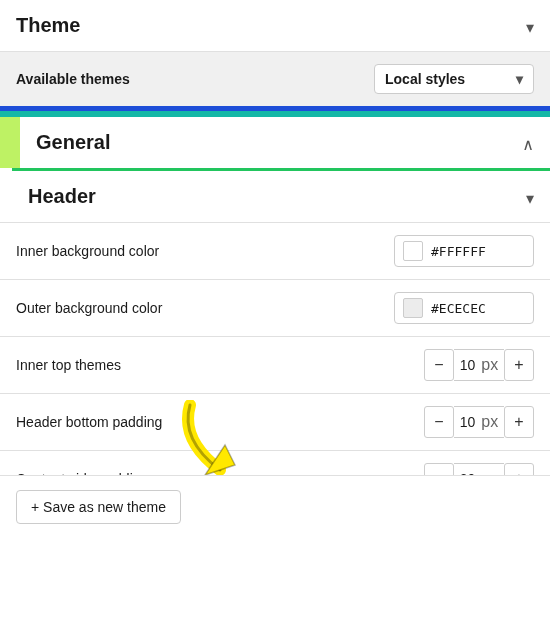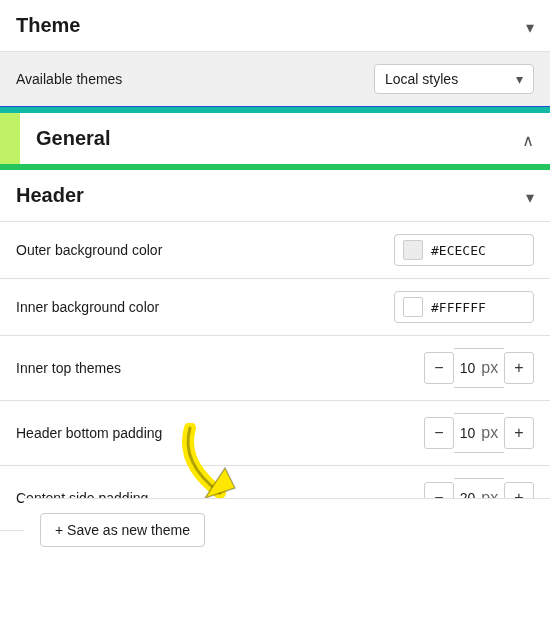--- a/index.html
+++ b/index.html
@@ -46,21 +46,22 @@
     }
 
     
     .themes-row {
       display: flex;
       align-items: center;
       justify-content: space-between;
       padding: 12px 16px;
       background: #f0f0f0;
       border-top: 1px solid #e0e0e0;
-      border-bottom: 1px solid #1d4ed8;
+      border-bottom: 5px solid #1d4ed8;
+      font-weight: bold;
     }
 
     .themes-label {
       font-size: 14px;
       color: #1a1a1a;
     }
 
     .themes-select {
       display: flex;
       align-items: center;
@@ -87,21 +88,22 @@
     
     .general-section {
       background: #bef264;
       border-top: 6px solid #14b8a6;
       padding-left: 20px;
     }
 
     
     .header-section {
       background: #f97316;
-      border-top: 6px solid #22c55e;
+      border-top: 3px solid #22c55e;
+      margin-left: 12px;
     }
 
     
     .settings-area {
       background: #f0f0f0;
       border-top: 1px solid #e0e0e0;
     }
 
     .setting-row {
       display: flex;
@@ -163,21 +165,21 @@
       font-size: 16px;
       color: #333;
     }
 
     .stepper-value-box {
       display: flex;
       align-items: center;
       border: 1px solid #ccc;
       border-left: none;
       border-right: none;
-      height: 40px;
+      height: 32px;
       padding: 0 4px;
       min-width: 50px;
       justify-content: center;
       gap: 6px;
       background: #fff;
     }
 
     .stepper-number {
       font-size: 14px;
       color: #1a1a1a;
@@ -194,21 +196,20 @@
 
     
     .bottom-bar {
       position: absolute;
       bottom: 0;
       left: 0;
       right: 0;
       padding: 14px 16px;
       background: #ffffff;
       border-top: 1px solid #e0e0e0;
-      margin-left: 24px;
     }
 
     .save-theme-btn {
       display: inline-flex;
       align-items: center;
       gap: 4px;
       background: #ffffff;
       border: 1px solid #ccc;
       border-radius: 4px;
       padding: 8px 14px;
@@ -264,32 +265,32 @@
   <div class="header-section">
     <div class="section-header">
       <h2>Header</h2>
       <span class="chevron">▾</span>
     </div>
   </div>
 
   <div class="settings-area">
 
     <div class="setting-row">
+      <span class="setting-label">Inner background color</span>
+      <div class="color-control">
+        <div class="color-swatch" style="background-color: #FFFFFF; border: 1px solid #ccc;"></div>
+        <span class="color-value">#FFFFFF</span>
+      </div>
+    </div>
+
+    <div class="setting-row">
       <span class="setting-label">Outer background color</span>
       <div class="color-control">
         <div class="color-swatch" style="background-color: #ECECEC;"></div>
         <span class="color-value">#ECECEC</span>
-      </div>
-    </div>
-
-    <div class="setting-row">
-      <span class="setting-label">Inner background color</span>
-      <div class="color-control">
-        <div class="color-swatch" style="background-color: #FFFFFF; border: 1px solid #ccc;"></div>
-        <span class="color-value">#FFFFFF</span>
       </div>
     </div>
 
     <div class="setting-row">
       <span class="setting-label">Inner top themes</span>
       <div class="stepper-control">
         <button class="stepper-btn">−</button>
         <div class="stepper-value-box">
           <span class="stepper-number">10</span>
           <span class="stepper-unit">px</span>

